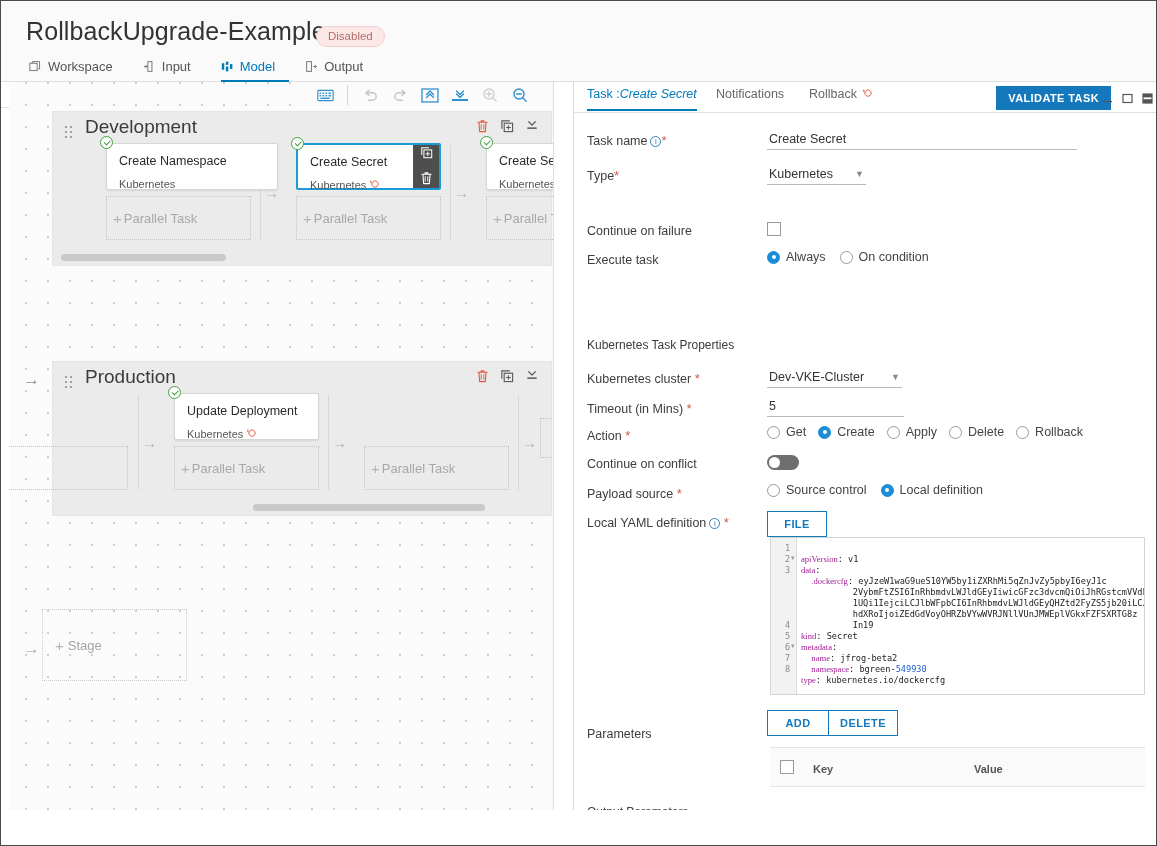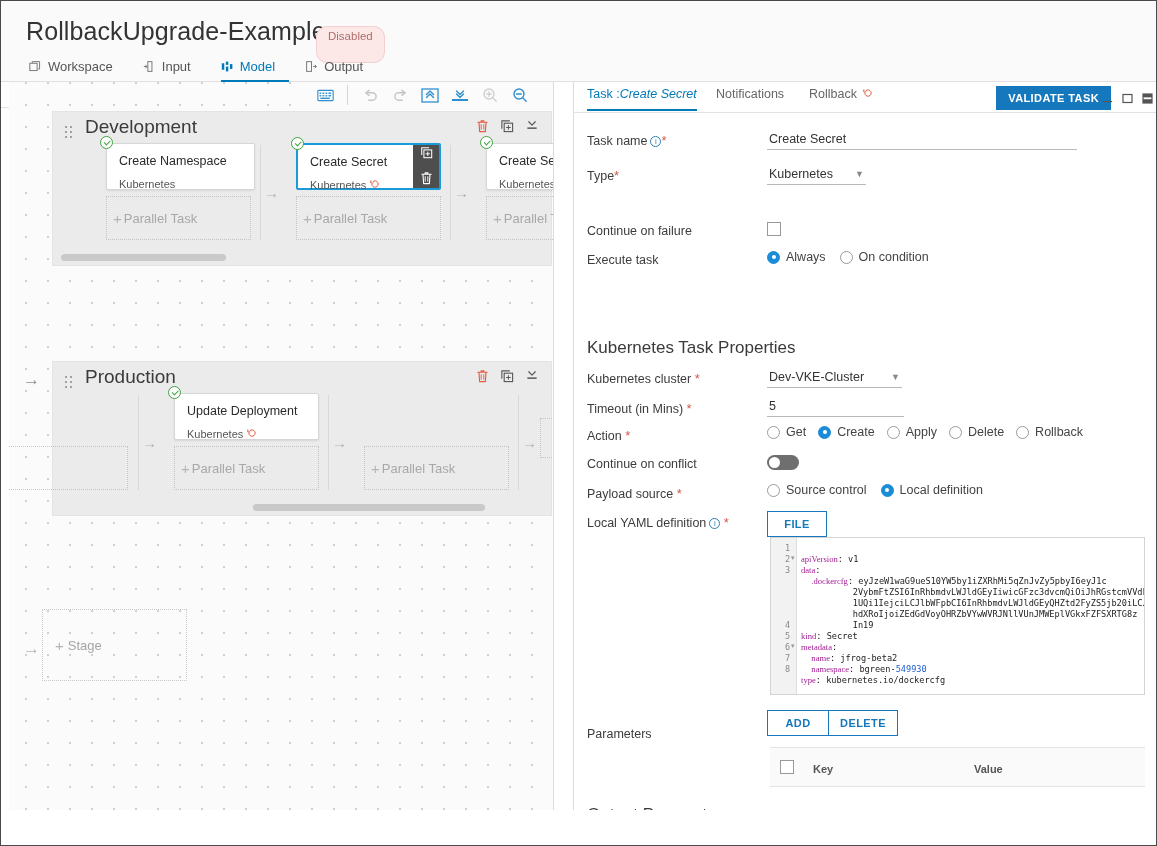--- a/index.html
+++ b/index.html
@@ -23,21 +23,21 @@
     border-bottom: 1px solid #e0e0e0;
   }
   .pipeline-title {
     position: absolute; left: 25px; top: 16px;
     font-size: 25px; color: #333; font-weight: 400; letter-spacing: .1px;
   }
   .badge-disabled {
     position: absolute; left: 315px; top: 25px;
     background: #fde8e8; color: #b06b6b;
     border: 1px solid #f3cfcf; border-radius: 11px;
-    font-size: 11.5px; padding: 3px 11px 20px 11px;
+    font-size: 11.5px; padding: 3px 11px 4px 11px;
   }
   .tabs-main {
     position: absolute; left: 28px; top: 56px; height: 25px;
     display: flex; align-items: flex-start; gap: 0;
   }
   .tab-main {
     display: flex; align-items: center; gap: 6px;
     padding: 0 14px 5px 0; margin-right: 16px;
     font-size: 13px; color: #555; cursor: pointer;
     border-bottom: 2px solid transparent; height: 25px;
@@ -232,21 +232,21 @@
   }
   .toggle:after {
     content:""; position:absolute; left: 2px; top: 2px;
     width: 11px; height: 11px; border-radius: 50%; background: #fff;
   }
   .btn-outline {
     border: 1px solid #1578bd; color: #1578bd; background: #fff;
     font-size: 11px; font-weight: bold; letter-spacing: .4px;
     padding: 6px 0; cursor: pointer; font-family: inherit; text-align:center;
   }
-  .section-h { position: absolute; left: 13px; font-size: 17px; color: #3b3b3b; }
+  .section-h { position: absolute; left: 13px; font-size: 12px; color: #3b3b3b; }
 
   
   .code-box {
     position: absolute; border: 1px solid #d4d4d4; background: #fff;
     overflow: hidden;
   }
   .code-gutter {
     position: absolute; left: 0; top: 0; bottom: 0; width: 26px;
     background: #f2f2f2; border-right: 1px solid #ddd;
   }
@@ -426,21 +426,21 @@
           <svg width="14" height="14" viewBox="0 0 15 15">
               <path d="M4 3l3.5 3.5L11 3" fill="none" stroke="#585858" stroke-width="1.3" stroke-linecap="round" stroke-linejoin="round"></path>
               <rect x="2.5" y="9" width="10" height="1.6" fill="#585858"></rect>
             </svg>
         </span>
       </div>
 
       <div class="lane-sep" style="left:207px; top:33px; height:95px;"></div>
       <div class="lane-sep" style="left:397px; top:33px; height:95px;"></div>
 
-      <div class="task-card" style="left:53px; top:31px; width:149px; height:47px;">
+      <div class="task-card" style="left:53px; top:31px; width:172px; height:47px;">
         <div class="status-dot"></div>
         <div class="task-name">Create Namespace</div>
         <div class="task-type">
           <span>Kubernetes</span>
         </div>
       </div>
       <div class="parallel-slot" style="left:53px; top:84px; width:145px; height:44px;">
         <span class="plus">+</span>
         <span>Parallel Task</span>
       </div>

